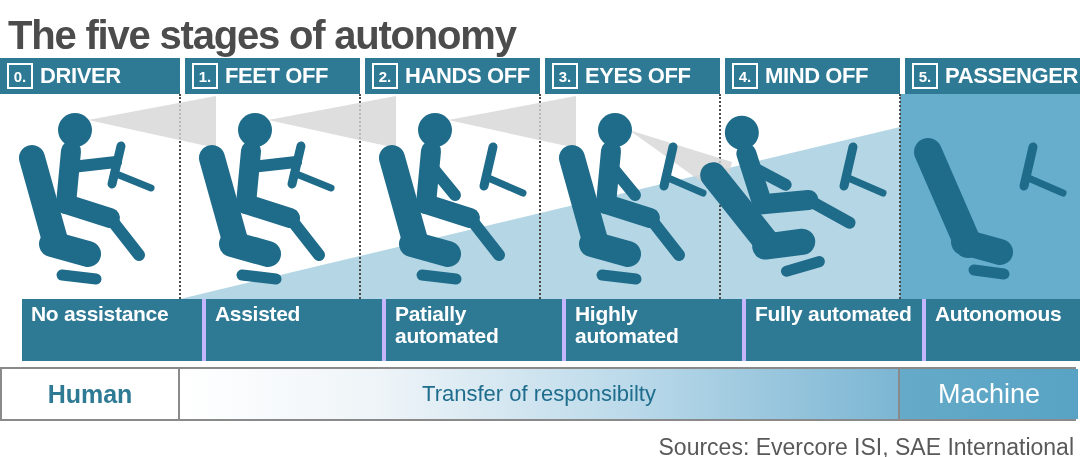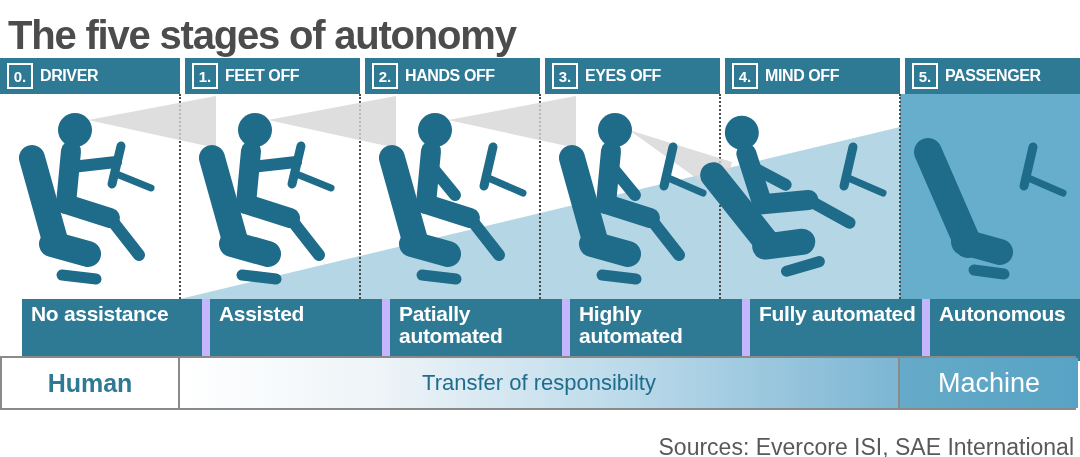--- a/index.html
+++ b/index.html
@@ -10,42 +10,42 @@
   .title{position:absolute;left:8px;top:0;height:58px;display:flex;align-items:flex-end;}
   .title h1{margin:0;font-size:40px;font-weight:700;letter-spacing:-1.2px;color:var(--title-gray);}
 
   
   .hrow{position:absolute;left:0;top:58px;width:1080px;height:36px;}
   .hcell{position:absolute;top:0;height:36px;width:180px;box-sizing:border-box;
          background:var(--header-teal);display:flex;align-items:center;padding-left:7px;}
   .hcell.sep{border-left:5px solid #fff;}
   .badge{width:22px;height:22px;border:2px solid #fff;display:flex;align-items:center;justify-content:center;
          color:#fff;font-size:15px;font-weight:700;margin-right:7px;flex:0 0 auto;}
-  .htext{color:#fff;font-size:16px;font-weight:700;letter-spacing:-0.4px;white-space:nowrap;}
+  .htext{color:#fff;font-size:22px;font-weight:700;letter-spacing:-0.4px;white-space:nowrap;}
 
   
   .band{position:absolute;left:0;top:94px;width:1080px;height:205px;}
   .band-bg{position:absolute;left:0;top:0;}
   .wedge{fill:var(--wedge-light-blue);}
   .col5bg{fill:var(--passenger-bg-blue);}
   .vsep{position:absolute;top:0;height:205px;width:0;border-left:2px dotted #4a4a4a;}
   .stage-svg{position:absolute;top:0;overflow:visible;}
   .cone{fill:var(--gaze-gray);opacity:0.8;}
   .fig-line{stroke:var(--figure-teal);fill:none;stroke-linecap:round;}
   .fig-fill{fill:var(--figure-teal);}
 
   
   .lrow{position:absolute;left:0;top:299px;width:1080px;height:62px;margin-left:22px;}
   .lcell{position:absolute;top:0;height:62px;width:180px;box-sizing:border-box;
          background:var(--header-teal);padding:4px 4px 0 9px;}
-  .lcell.sep{border-left:8px solid #c4b5fd;}
+  .lcell.sep{border-left:4px solid #c4b5fd;}
   .ltext{color:#fff;font-size:21px;font-weight:700;line-height:1.07;letter-spacing:-0.3px;}
 
   
-  .bbar{position:absolute;left:0;top:356px;width:1076px;height:54px;box-sizing:border-box;
+  .bbar{position:absolute;left:0;top:367px;width:1076px;height:54px;box-sizing:border-box;
         border:2px solid var(--border-gray);}
   .bcell{position:absolute;top:0;height:50px;box-sizing:border-box;display:flex;align-items:center;justify-content:center;}
   .bcell.human{left:0;width:178px;background:#fff;border-right:2px solid var(--border-gray);
                color:var(--header-teal);font-size:25px;font-weight:700;}
   .bcell.transfer{left:178px;width:720px;border-right:2px solid var(--border-gray);
                   background:linear-gradient(90deg,#ffffff 0%,#eef4f8 28%,#bcdaea 62%,#7cb6d3 100%);
                   color:#1f6d8d;font-size:22px;font-weight:400;}
   .bcell.machine{left:898px;width:178px;background:linear-gradient(90deg,#65aac8,var(--machine-blue));
                  color:#fff;font-size:27px;font-weight:400;}
 

